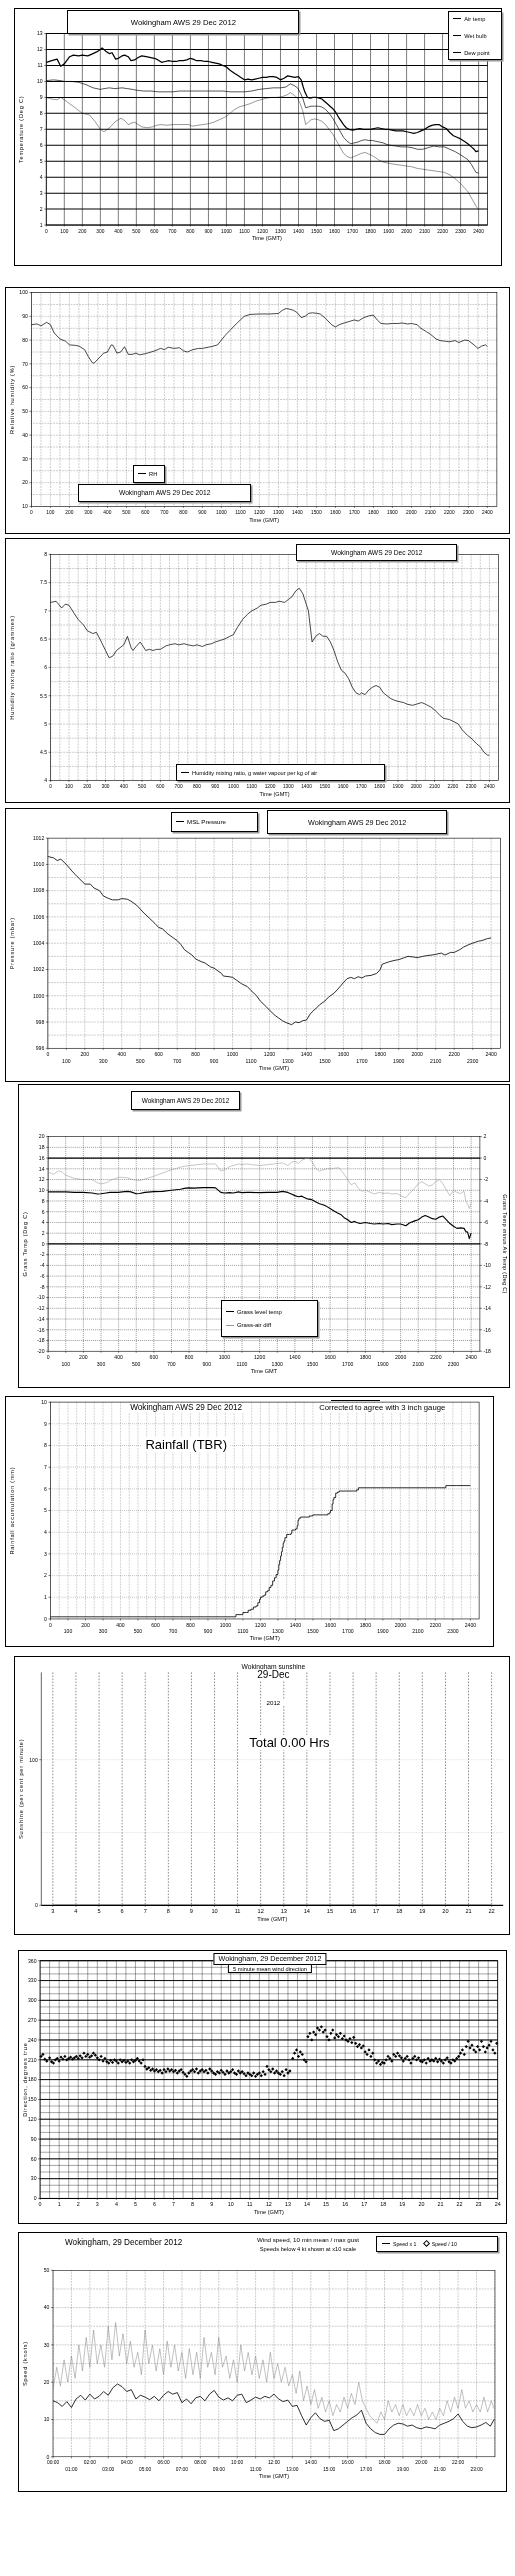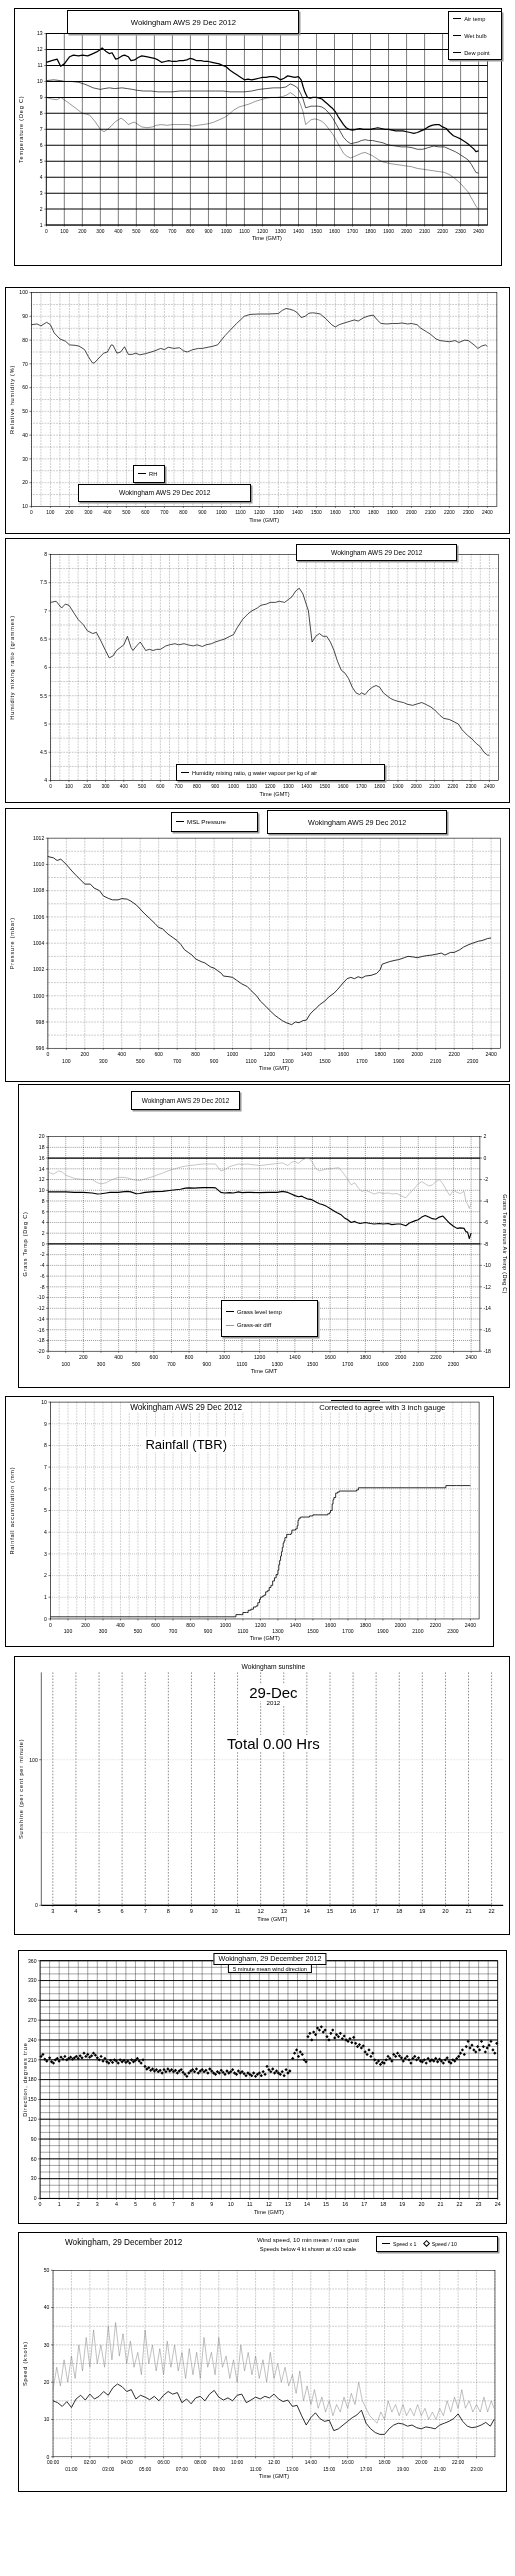--- a/index.html
+++ b/index.html
@@ -42,23 +42,23 @@
   .t4-title{left:112px;top:6.2px;width:109px;height:18.5px;font-size:6.4px;line-height:17.5px;}
   .t4-legend{left:202px;top:215px;width:97px;height:37px;display:flex;flex-direction:column;justify-content:space-evenly;}
   .t4-legend .lgrow{font-size:6px;}
   
   .t5-t1{left:180px;top:6.2px;font-size:8.2px;transform:translateX(-50%);padding:0 3.1px;}
   .t5-t2{left:180px;top:24px;font-size:13px;transform:translateX(-50%);padding:0 3.1px;margin-top:16px;}
   .t5-note{left:376px;top:6.2px;font-size:7.7px;transform:translateX(-50%);padding:0 3.1px;}
   .t5-mk{left:325px;top:3.1px;width:49px;border-top:1px solid #000;height:0;}
   
   .t6-l1{left:258px;top:6.2px;font-size:6.7px;transform:translateX(-50%);padding:0 5.2px;}
-  .t6-l2{left:258px;top:27px;font-size:15px;transform:translateX(-50%);padding:0 5.2px;}
+  .t6-l2{left:258px;top:12px;font-size:10px;transform:translateX(-50%);padding:0 5.2px;}
   .t6-l3{left:258px;top:42px;font-size:6.2px;transform:translateX(-50%);padding:0 5.2px;}
-  .t6-l4{left:258px;top:78px;font-size:15px;transform:translateX(-50%);padding:0 5.2px;}
+  .t6-l4{left:274px;top:78px;font-size:13px;transform:translateX(-50%);padding:0 5.2px;}
   
   .t7-title{left:251px;top:1.5px;font-size:7.2px;transform:translateX(-50%);border:0.5px solid #000;padding:0.5px 4.1px;}
   .t7-sub{left:251px;top:13.4px;font-size:5.7px;transform:translateX(-50%);border:0.5px solid #000;padding:0.5px 4.1px;}
   
   .t8-title{left:46px;top:5.2px;font-size:8.2px;}
   .t8-n1{left:289px;top:3.1px;font-size:6.2px;transform:translateX(-50%);}
   .t8-n2{left:289px;top:13px;font-size:5.7px;transform:translateX(-50%);}
   .t8-legend{left:357px;top:3.1px;width:122px;height:15.5px;display:flex;align-items:center;gap:7.2px;padding-left:5.2px;}
   .t8-legend .lgitem{display:flex;align-items:center;gap:3.1px;font-size:5.2px;}
 </style>

